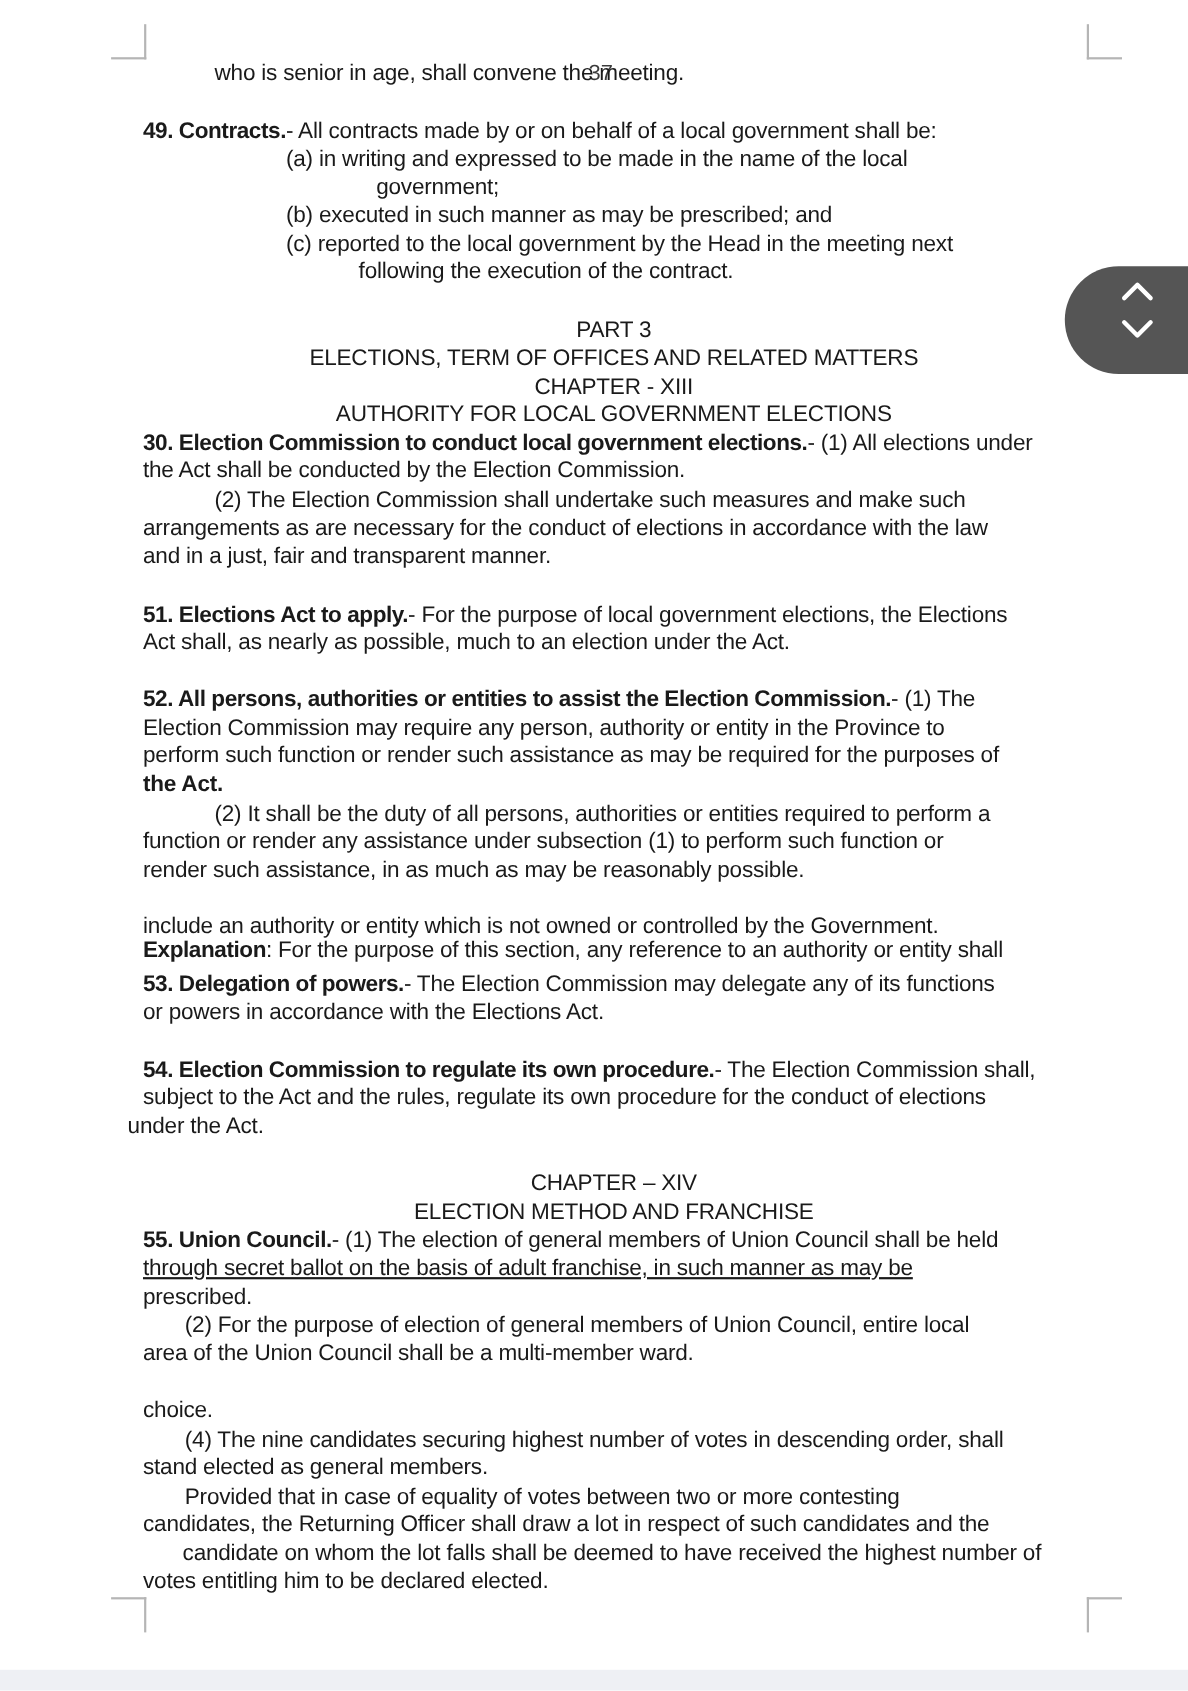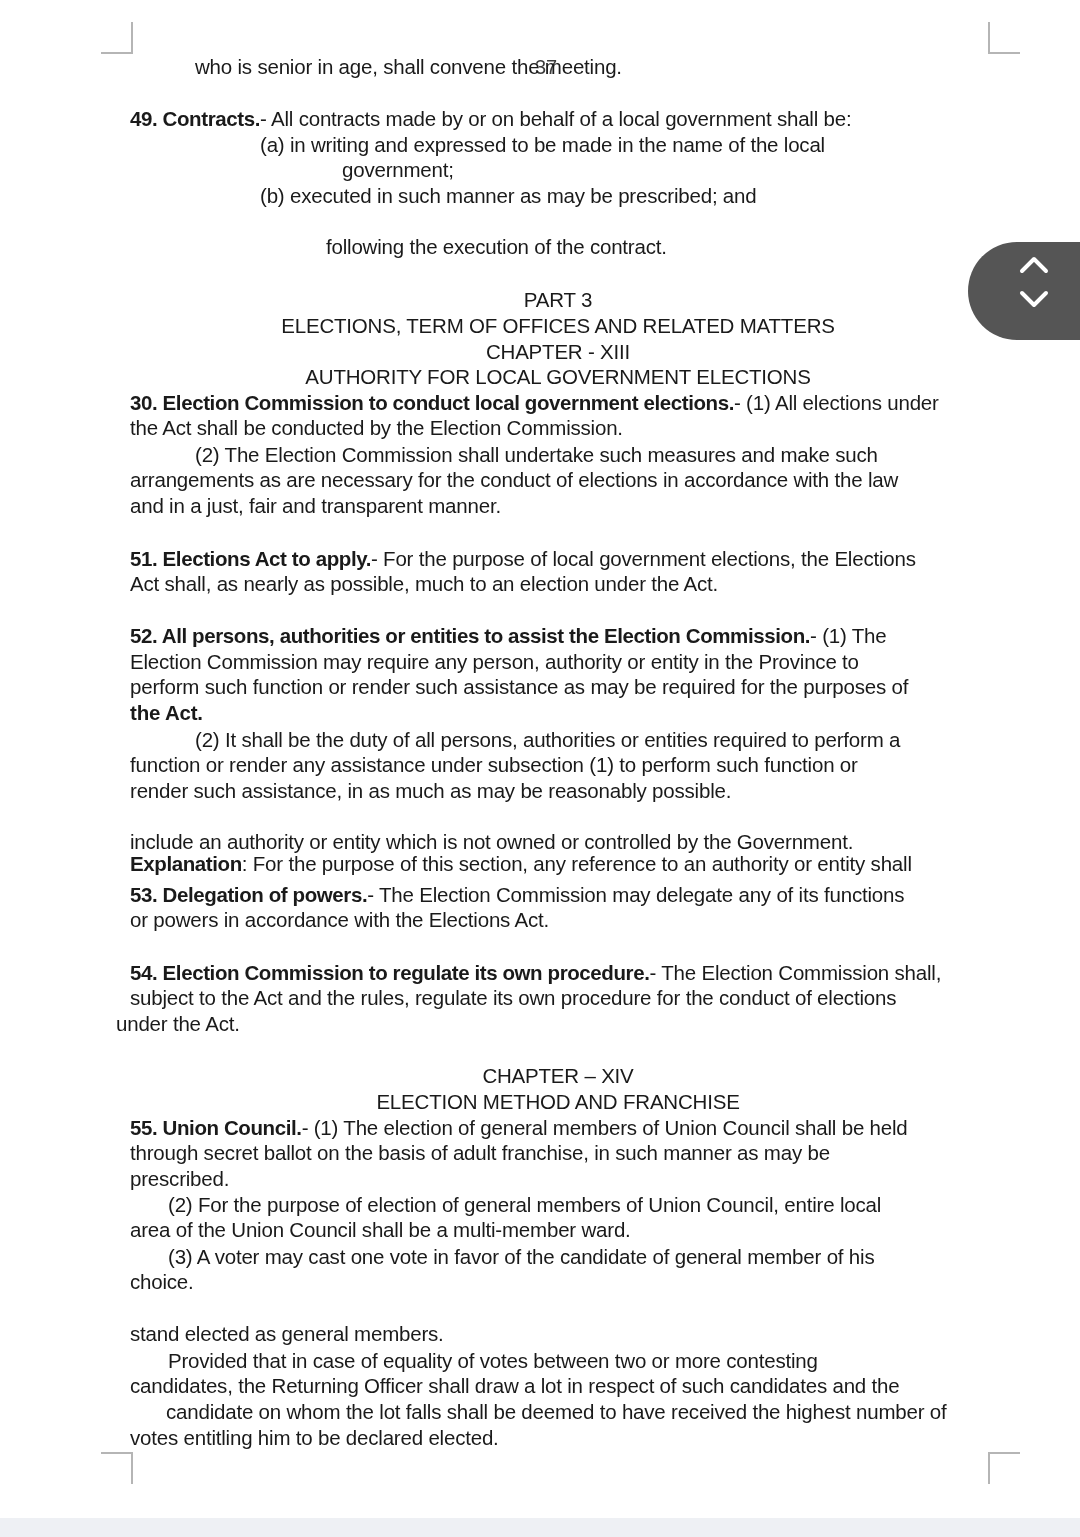--- a/index.html
+++ b/index.html
@@ -42,20 +42,21 @@
   <div class="crop br"></div>
 
   <div class="page-num">37</div>
 
   <div class="line" style="left:195px;top:54px;">who is senior in age, shall convene the meeting.</div>
 
   <div class="line" style="left:130px;top:106px;"><b>49. Contracts.</b><span>- All contracts made by or on behalf of a local government shall be:</span></div>
   <div class="line" style="left:260px;top:132px;">(a)  in writing and expressed to be made in the name of the local</div>
   <div class="line" style="left:326px;top:157px;margin-left:16px;">government;</div>
   <div class="line" style="left:260px;top:183px;">(b)  executed in such manner as may be prescribed; and</div>
+  <div class="line" style="left:260px;top:209px;">(c)  reported to the local government by the Head in the meeting next</div>
   <div class="line" style="left:326px;top:234px;">following the execution of the contract.</div>
 
   <div class="line c" style="top:287px;">PART 3</div>
   <div class="line c" style="top:313px;">ELECTIONS, TERM OF OFFICES AND RELATED MATTERS</div>
   <div class="line c" style="top:339px;">CHAPTER - XIII</div>
   <div class="line c" style="top:364px;">AUTHORITY FOR LOCAL GOVERNMENT ELECTIONS</div>
 
   <div class="line" style="left:130px;top:390px;"><b>30. Election Commission to conduct local government elections.</b><span>- (1) All elections under</span></div>
   <div class="line" style="left:130px;top:415px;">the Act shall be conducted by the Election Commission.</div>
   <div class="line" style="left:195px;top:442px;">(2)  The Election Commission shall undertake such measures and make such</div>
@@ -79,26 +80,26 @@
   <div class="line" style="left:130px;top:907px;">or powers in accordance with the Elections Act.</div>
 
   <div class="line" style="left:130px;top:960px;"><b>54. Election Commission to regulate its own procedure.</b><span>- The Election Commission shall,</span></div>
   <div class="line" style="left:130px;top:985px;">subject to the Act and the rules, regulate its own procedure for the conduct of elections</div>
   <div class="line" style="left:116px;top:1011px;">under the Act.</div>
 
   <div class="line c" style="top:1063px;">CHAPTER – XIV</div>
   <div class="line c" style="top:1089px;">ELECTION METHOD AND FRANCHISE</div>
 
   <div class="line" style="left:130px;top:1115px;"><b>55. Union Council.</b><span>- (1) The election of general members of Union Council shall be held</span></div>
-  <div class="line" style="left:130px;top:1140px;">through secret ballot on the basis of adult franchise, in such manner as may be</div>
+  <div class="line" style="left:130px;top:1140px;text-decoration:underline;">through secret ballot on the basis of adult franchise, in such manner as may be</div>
   <div class="line" style="left:130px;top:1166px;">prescribed.</div>
   <div class="line" style="left:168px;top:1192px;">(2)  For the purpose of election of general members of Union Council, entire local</div>
   <div class="line" style="left:130px;top:1217px;">area of the Union Council shall be a multi-member ward.</div>
-  <div class="line" style="left:168px;top:1244px;">(3)  A voter may cast one vote in favor of the candidate of general member of his</div>
   <div class="line" style="left:130px;top:1269px;">choice.</div>
+  <div class="line" style="left:168px;top:1296px;">(4)  The nine candidates securing highest number of votes in descending order, shall</div>
   <div class="line" style="left:130px;top:1321px;">stand elected as general members.</div>
   <div class="line" style="left:168px;top:1348px;">Provided that in case of equality of votes between two or more contesting</div>
   <div class="line" style="left:130px;top:1373px;">candidates, the Returning Officer shall draw a lot in respect of such candidates and the</div>
   <div class="line" style="left:130px;top:1399px;margin-left:36px;">candidate on whom the lot falls shall be deemed to have received the highest number of</div>
   <div class="line" style="left:130px;top:1425px;">votes entitling him to be declared elected.</div>
 </div>
 
 <div class="nav-pill">
   <div class="nav-btn up">
     <svg width="34" height="24" viewBox="0 0 34 24">

